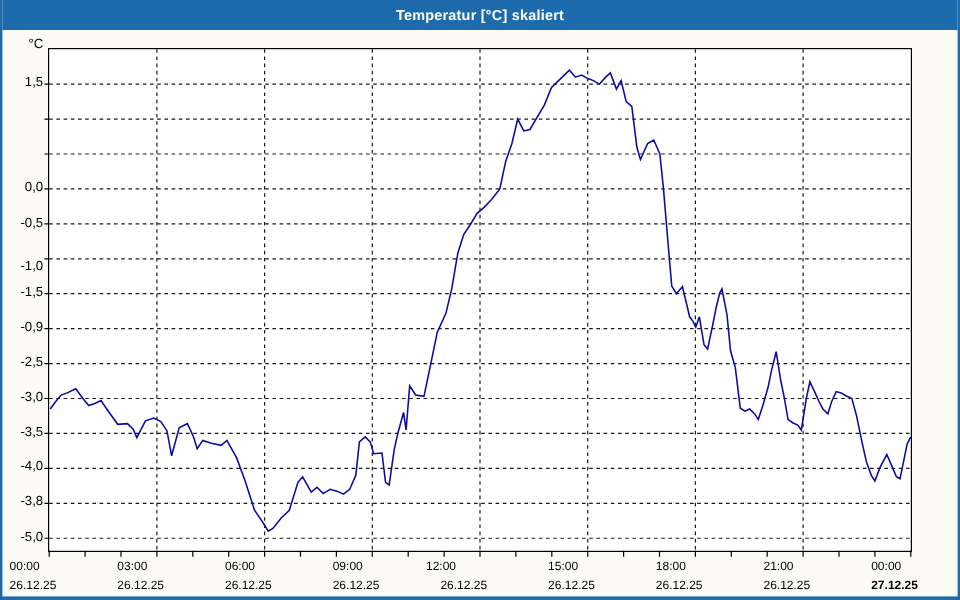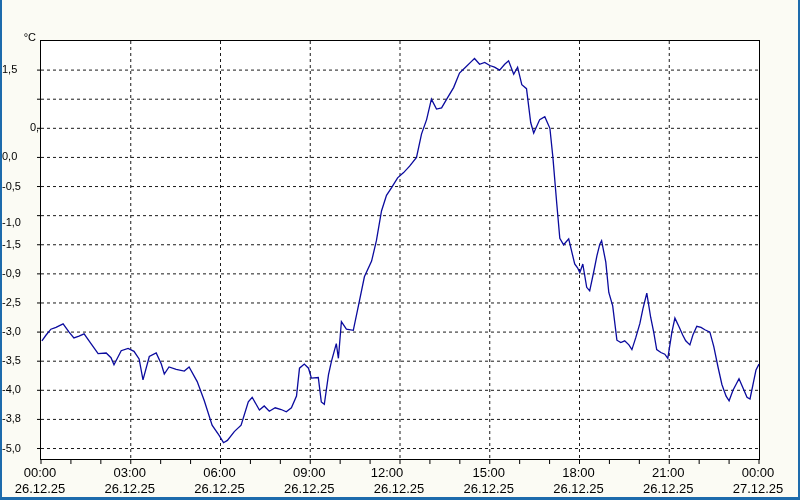--- a/index.html
+++ b/index.html
@@ -18,32 +18,35 @@
   .plot{
     position:absolute;left:38px;top:15px;width:718px;height:418px;
     border:1px solid #000;background:#ffffff;box-sizing:content-box;
   }
   .plot svg{position:absolute;left:0;top:0;overflow:visible;}
   .unit-label{
     position:absolute;left:0;top:6px;width:34px;text-align:right;
     font-size:11px;color:#000;
   }
   .y-label{
-    position:absolute;width:34px;left:0;text-align:left;
+    position:absolute;width:34px;left:0;text-align:right;
     font-size:11px;color:#000;line-height:12px;
   }
   .x-label-time,.x-label-date{
-    position:absolute;width:64px;text-align:center;
-    font-size:13px;color:#000;line-height:13px;
+    position:absolute;width:64px;
+    font-size:10px;color:#000;line-height:13px;
   }
 </style>
 </head>
 <body>
 
 <div class="window">
+  <div class="titlebar">
+    <span>Temperatur [°C] skaliert</span>
+  </div>
   <div class="chart-area">
     <div class="unit-label">°C</div>
     <div id="y-labels">
         <div class="y-label" style="top: 38.1086px;">1,5</div>
         <div class="y-label" style="top: 67.2173px; margin-left: 45px;">1,0</div>
         <div class="y-label" style="top: 96.3259px; padding-left: 28px;">0,5</div>
         <div class="y-label" style="top: 125.435px;">0,0</div>
         <div class="y-label" style="top: 154.543px;">-0,5</div>
         <div class="y-label" style="top: 191px;">-1,0</div>
         <div class="y-label" style="top: 212.76px;">-1,5</div>
@@ -131,16 +134,16 @@
         <div class="x-label-date" style="left: 275.25px; top: 457px;">26.12.25</div>
         <div class="x-label-time" style="left: 353px; top: 441px;">12:00</div>
         <div class="x-label-date" style="left: 365px; top: 457px;">26.12.25</div>
         <div class="x-label-time" style="left: 454.75px; top: 441px;">15:00</div>
         <div class="x-label-date" style="left: 454.75px; top: 457px;">26.12.25</div>
         <div class="x-label-time" style="left: 544.5px; top: 441px;">18:00</div>
         <div class="x-label-date" style="left: 544.5px; top: 457px;">26.12.25</div>
         <div class="x-label-time" style="left: 634.25px; top: 441px;">21:00</div>
         <div class="x-label-date" style="left: 634.25px; top: 457px;">26.12.25</div>
         <div class="x-label-time" style="left: 724px; top: 441px;">00:00</div>
-        <div class="x-label-date" style="left: 724px; top: 457px;">27.12.25</div>
+        <div class="x-label-date" style="left: 724px; top: 457px; font-weight: bold;">27.12.25</div>
       </div>
   </div>
 </div>
 
 </body></html>

